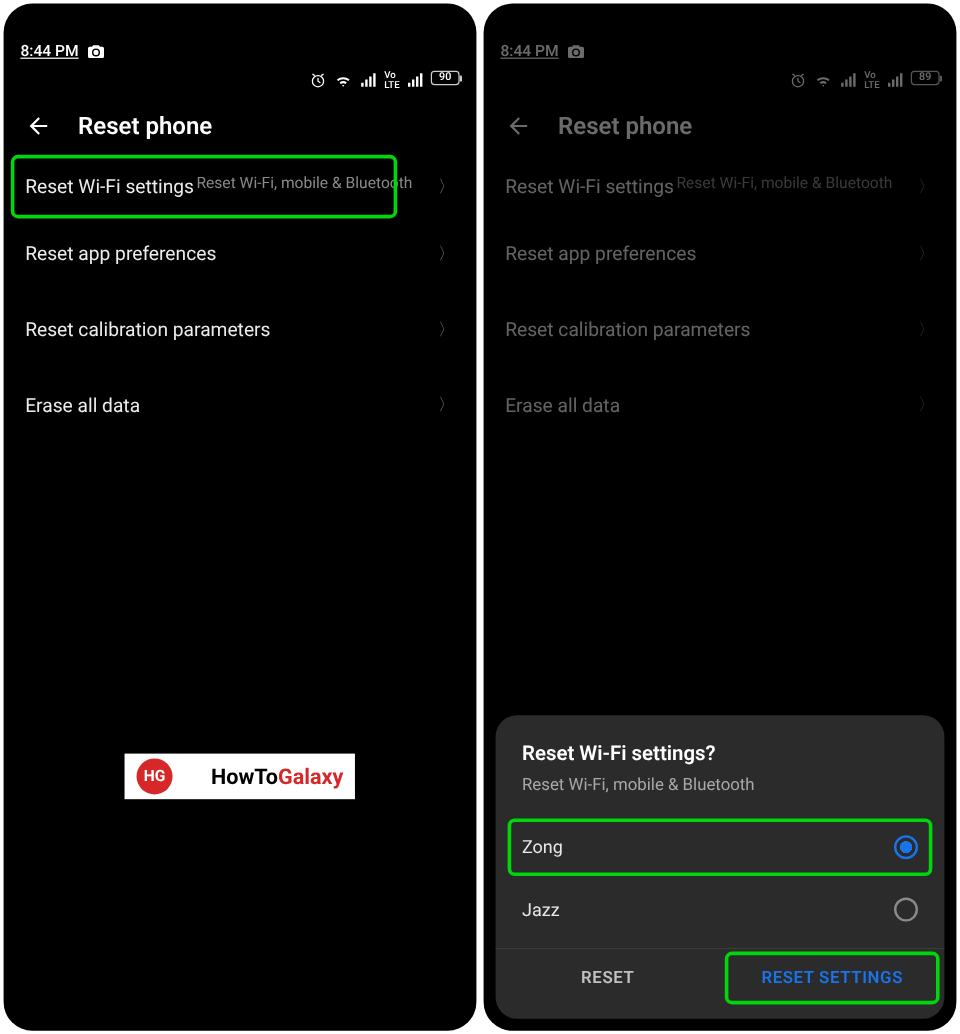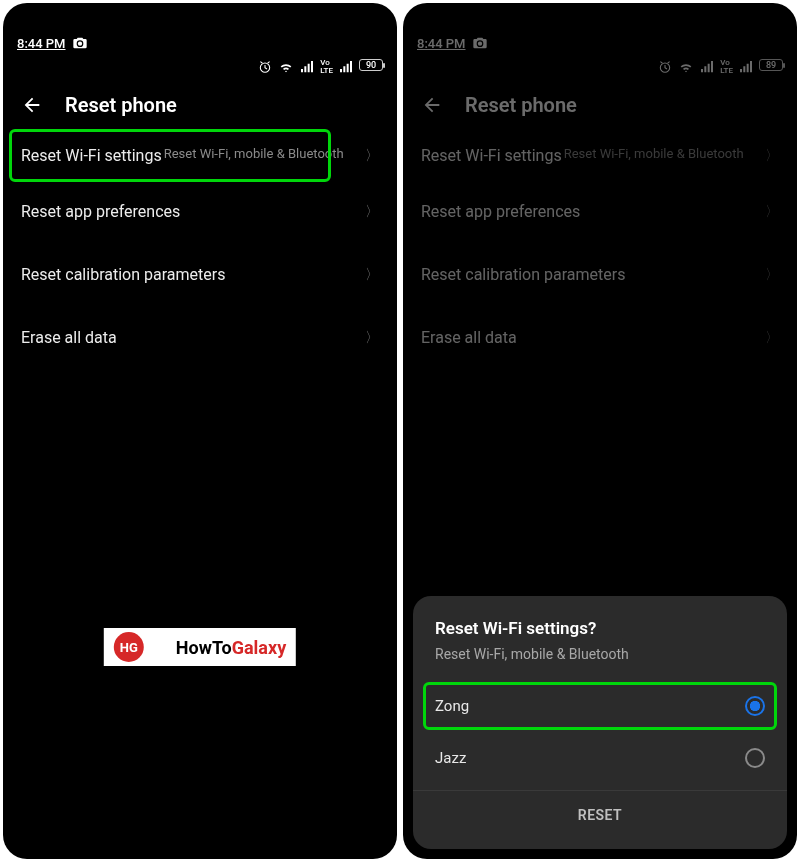--- a/index.html
+++ b/index.html
@@ -199,15 +199,19 @@
       <div class="highlight-box" style="left:10px; right:10px; top:2px; bottom:2px;"></div>
       <span class="option-label">Zong</span>
       <span class="radio selected"></span>
     </div>
     <div class="option">
       <span class="option-label">Jazz</span>
       <span class="radio"></span>
     </div>
     <div class="dialog-actions">
       <div class="dialog-btn btn-cancel">RESET</div>
+      <div class="dialog-btn btn-confirm">
+        <div class="highlight-box" style="left:4px; right:4px; top:2px; bottom:2px;"></div>
+        <span>RESET SETTINGS</span>
+      </div>
     </div>
   </div>
 </div>
 
 </body></html>

